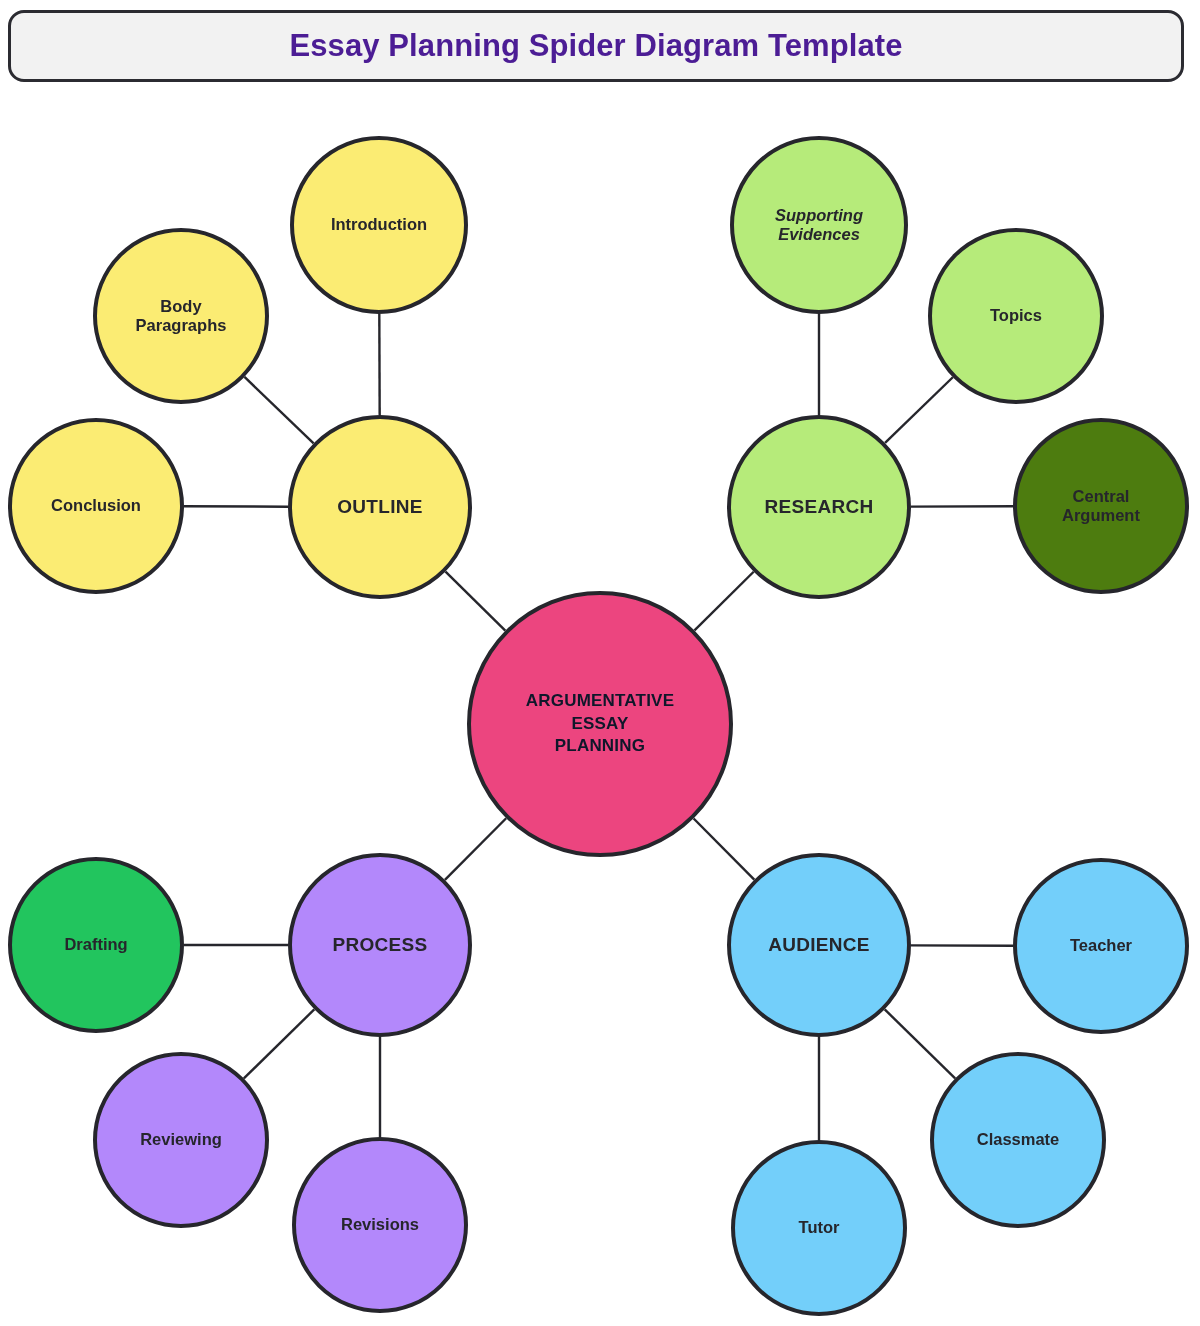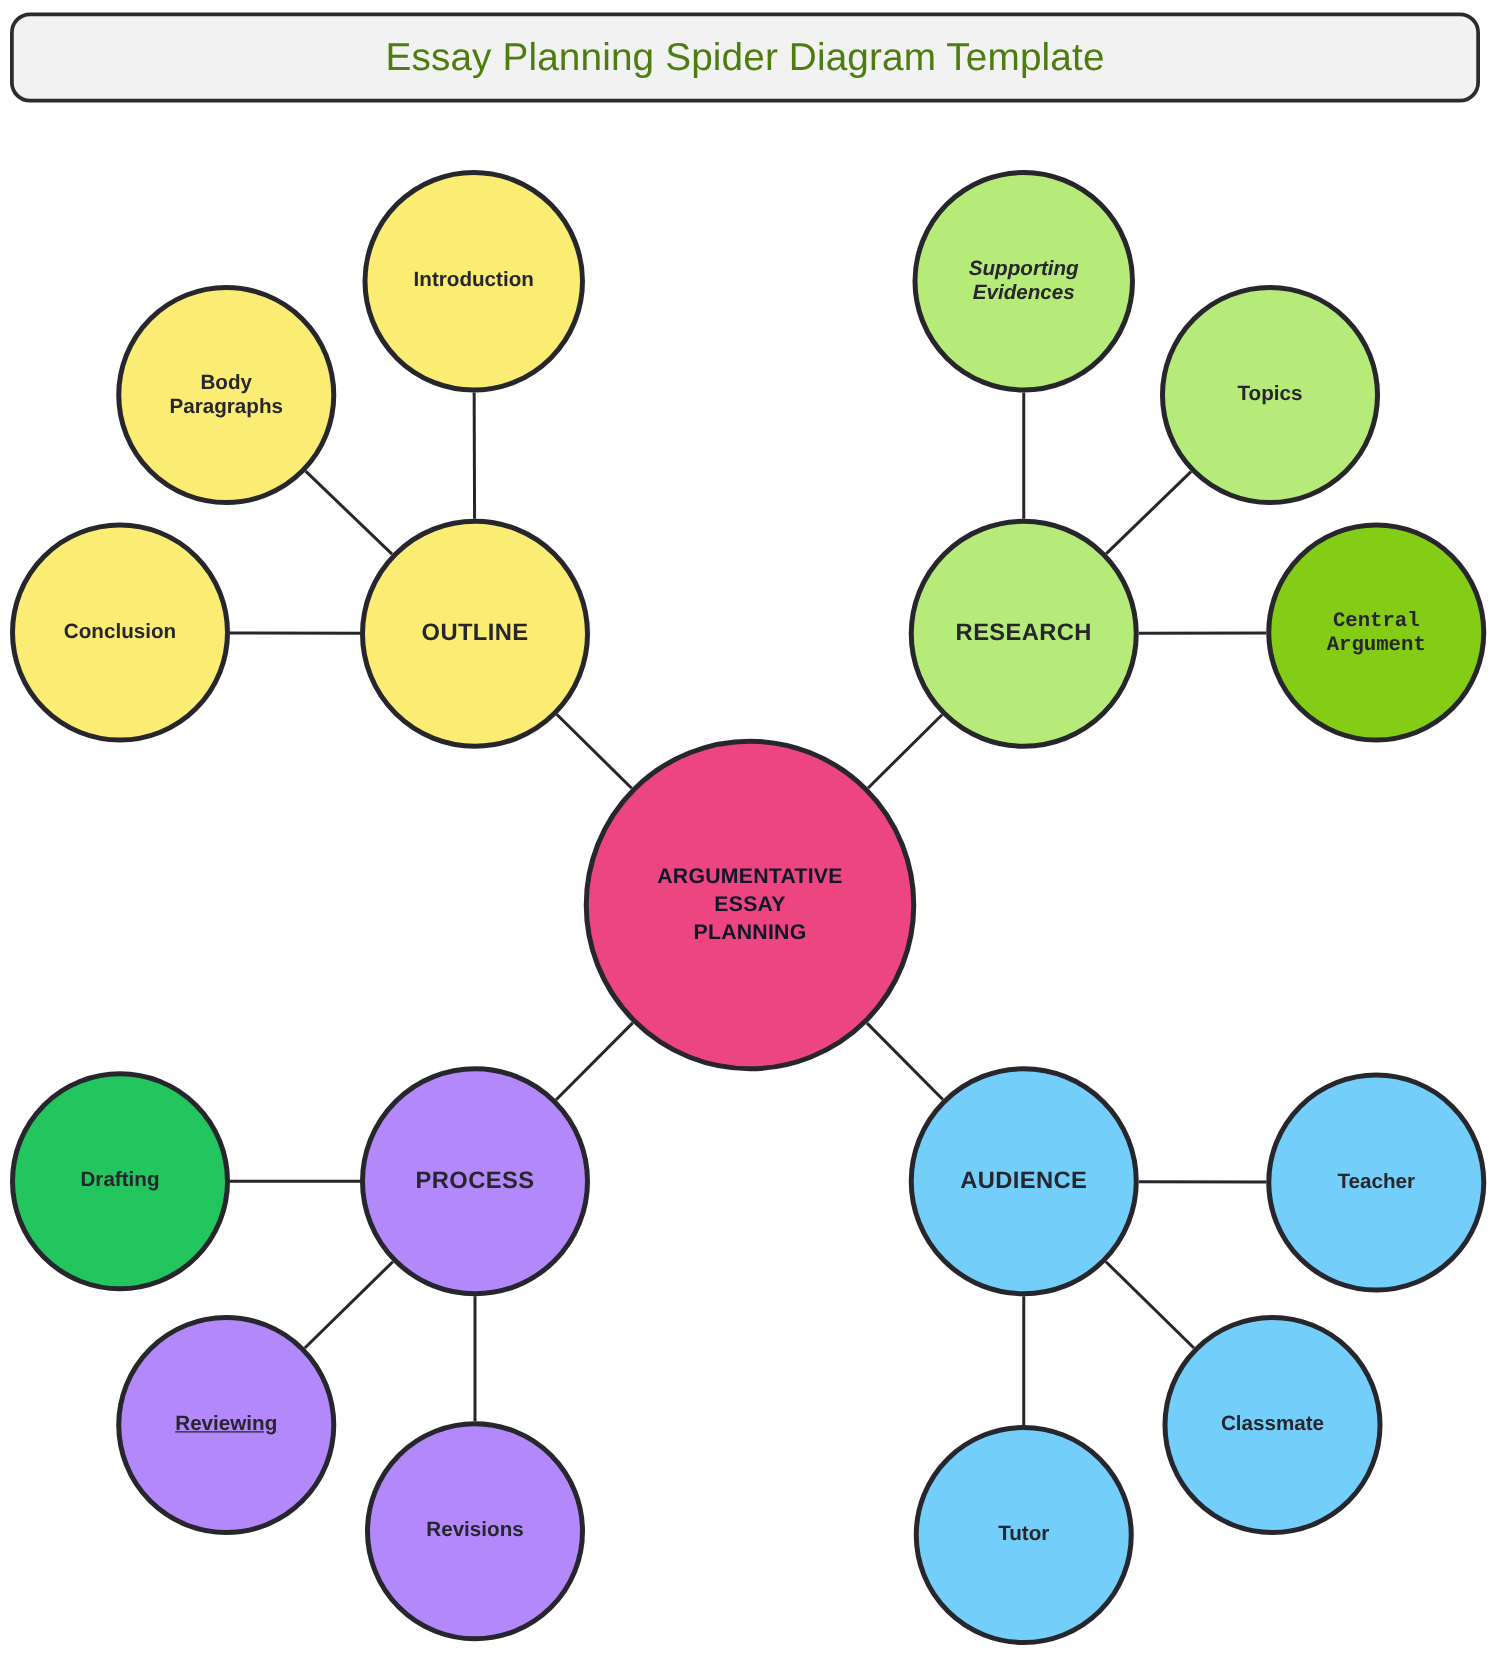--- a/index.html
+++ b/index.html
@@ -30,22 +30,22 @@
     box-sizing: border-box;
     background: #f2f2f2;
     border: 3px solid #2b2b31;
     border-radius: 16px;
     display: flex;
     align-items: center;
     justify-content: center;
   }
   .title-text {
     font-size: 31px;
-    font-weight: normal;
-    color: #4d7c0f;
+    font-weight: bold;
+    color: #4c1d95;
     letter-spacing: 0.1px;
     white-space: nowrap;
   }
   
   #edges {
     position: absolute;
     left: 0;
     top: 0;
     width: 1200px;
     height: 1326px;
@@ -118,31 +118,31 @@
       <div class="node hub" style="left: 288px; top: 415px; width: 184px; height: 184px; background: rgb(251, 236, 115); border-color: rgb(38, 38, 44);">
         <span class="node-label">OUTLINE</span>
       </div>
       <div class="node leaf" style="left: 730px; top: 136px; width: 178px; height: 178px; background: rgb(182, 235, 122); border-color: rgb(38, 38, 44); font-style: italic;">
         <span class="node-label">Supporting
 Evidences</span>
       </div>
       <div class="node leaf" style="left: 928px; top: 228px; width: 176px; height: 176px; background: rgb(182, 235, 122); border-color: rgb(38, 38, 44);">
         <span class="node-label">Topics</span>
       </div>
-      <div class="node leaf" style="left: 1013px; top: 418px; width: 176px; height: 176px; background: #84cc16; border-color: rgb(38, 38, 44); font-family: Liberation Mono, monospace;">
+      <div class="node leaf" style="left: 1013px; top: 418px; width: 176px; height: 176px; background: #4d7c0f; border-color: rgb(38, 38, 44);">
         <span class="node-label">Central
 Argument</span>
       </div>
       <div class="node hub" style="left: 727px; top: 415px; width: 184px; height: 184px; background: rgb(182, 235, 122); border-color: rgb(38, 38, 44);">
         <span class="node-label">RESEARCH</span>
       </div>
       <div class="node leaf" style="left: 8px; top: 857px; width: 176px; height: 176px; background: #22c55e; border-color: rgb(38, 38, 44);">
         <span class="node-label">Drafting</span>
       </div>
-      <div class="node leaf" style="left: 93px; top: 1052px; width: 176px; height: 176px; background: rgb(179, 136, 251); border-color: rgb(38, 38, 44); text-decoration: underline;">
+      <div class="node leaf" style="left: 93px; top: 1052px; width: 176px; height: 176px; background: rgb(179, 136, 251); border-color: rgb(38, 38, 44);">
         <span class="node-label">Reviewing</span>
       </div>
       <div class="node leaf" style="left: 292px; top: 1137px; width: 176px; height: 176px; background: rgb(179, 136, 251); border-color: rgb(38, 38, 44);">
         <span class="node-label">Revisions</span>
       </div>
       <div class="node hub" style="left: 288px; top: 853px; width: 184px; height: 184px; background: rgb(179, 136, 251); border-color: rgb(38, 38, 44);">
         <span class="node-label">PROCESS</span>
       </div>
       <div class="node leaf" style="left: 1013px; top: 858px; width: 176px; height: 176px; background: rgb(115, 207, 250); border-color: rgb(38, 38, 44);">
         <span class="node-label">Teacher</span>

